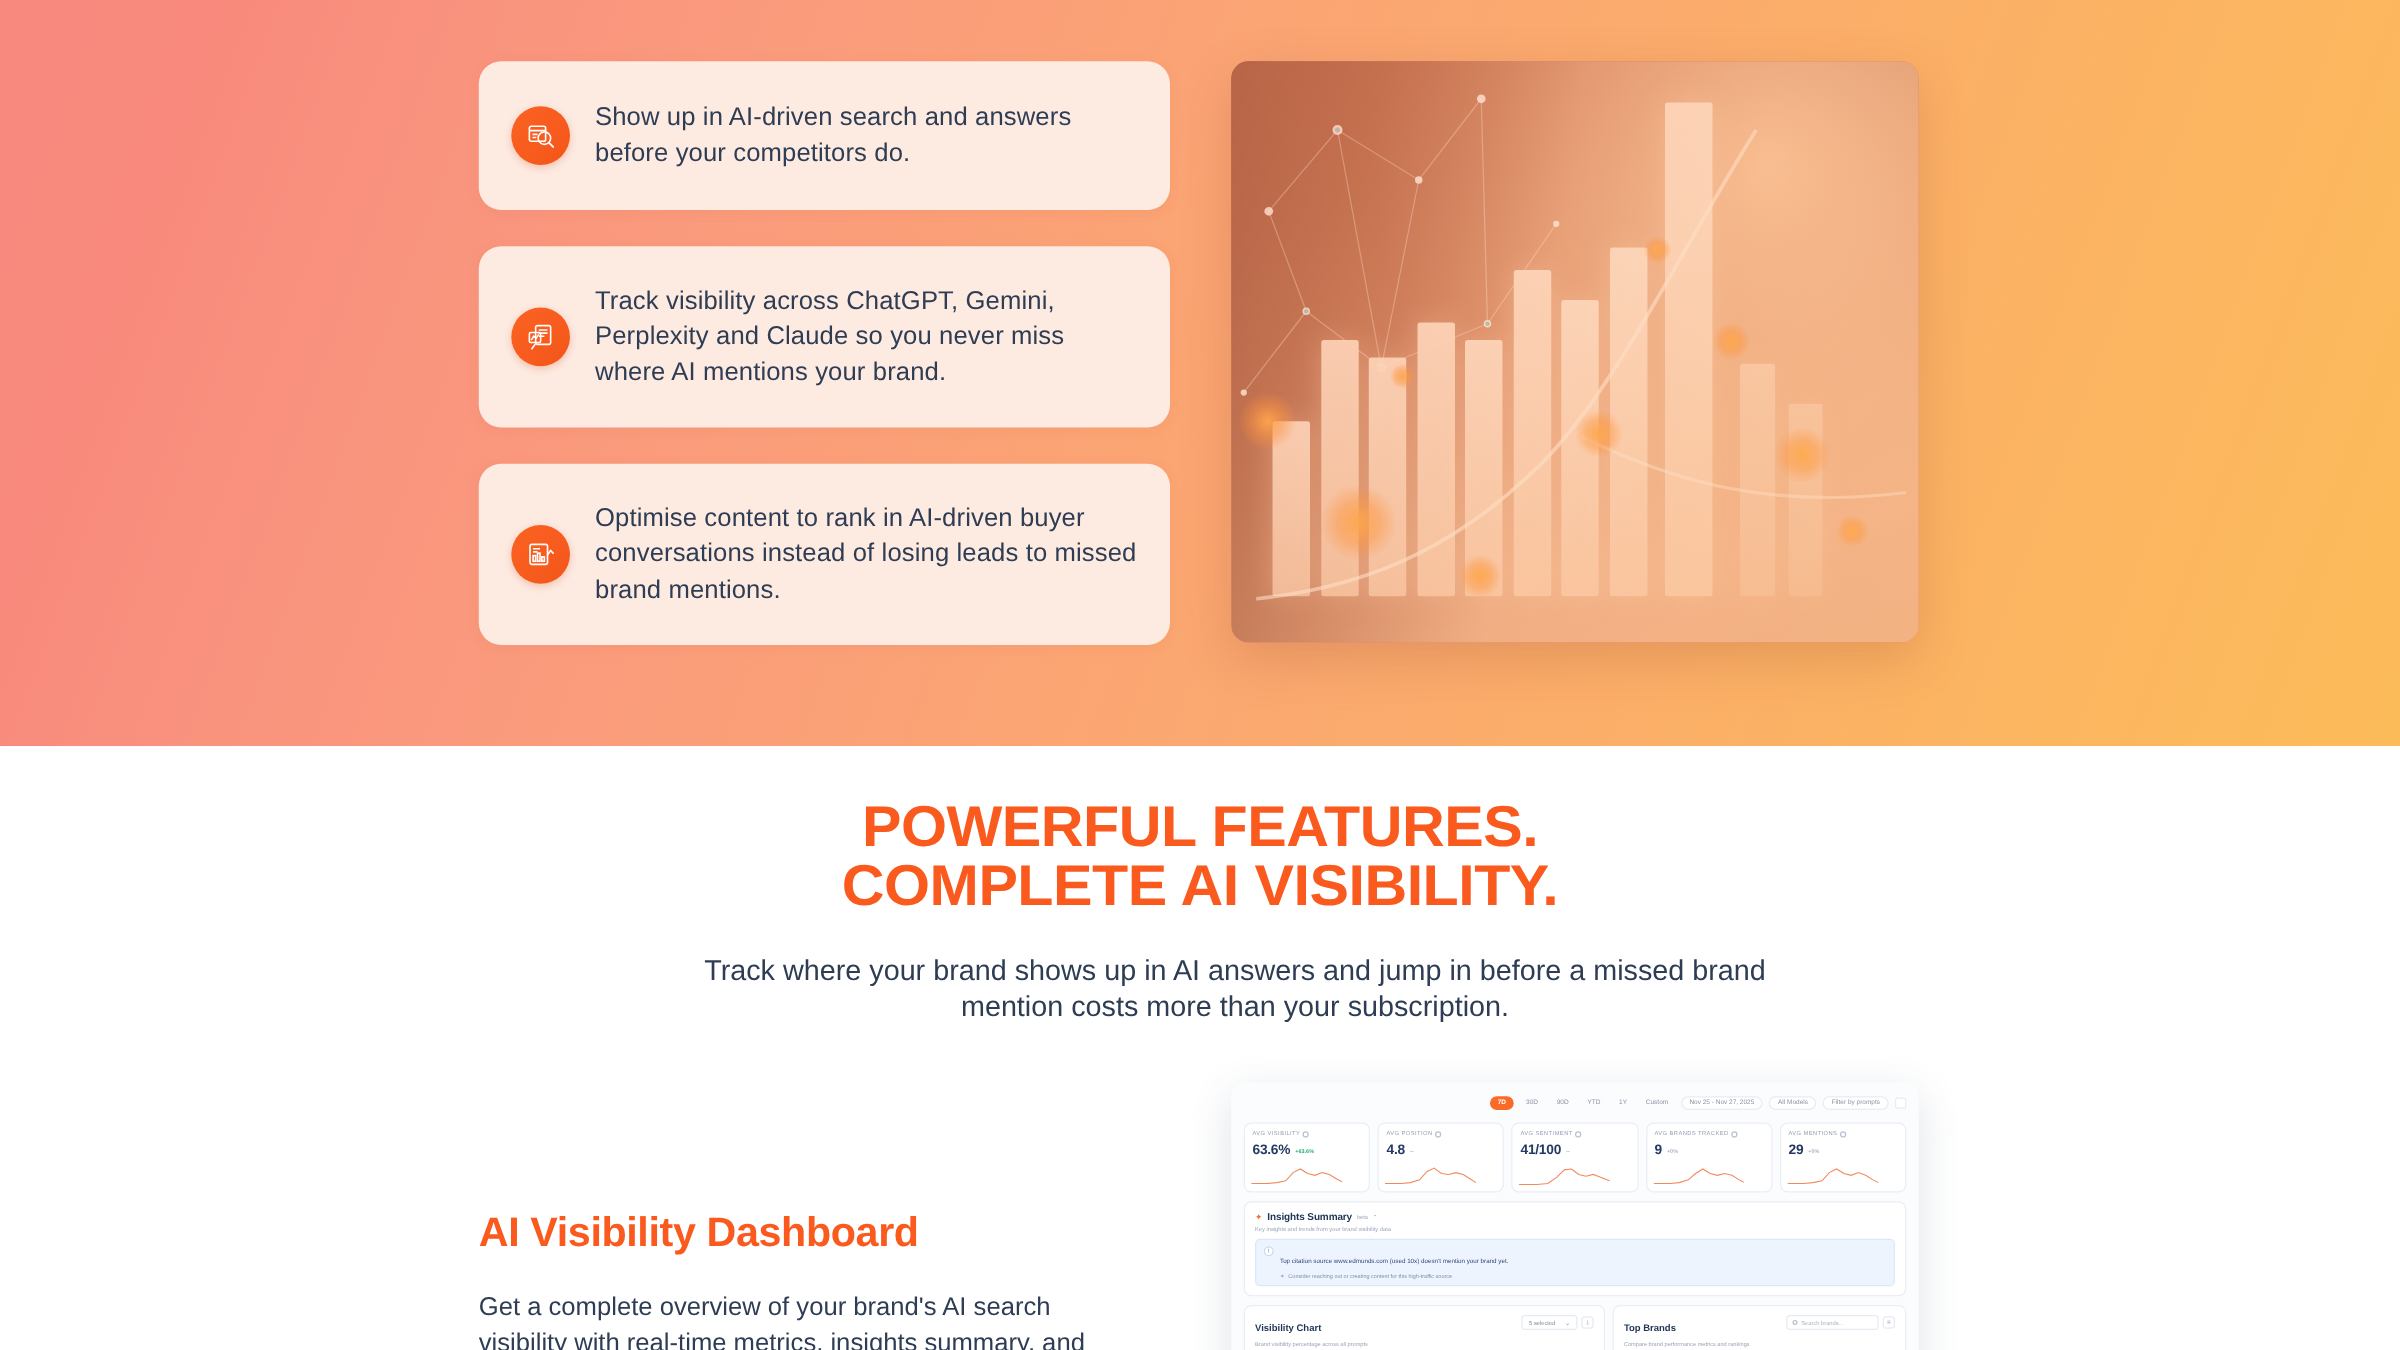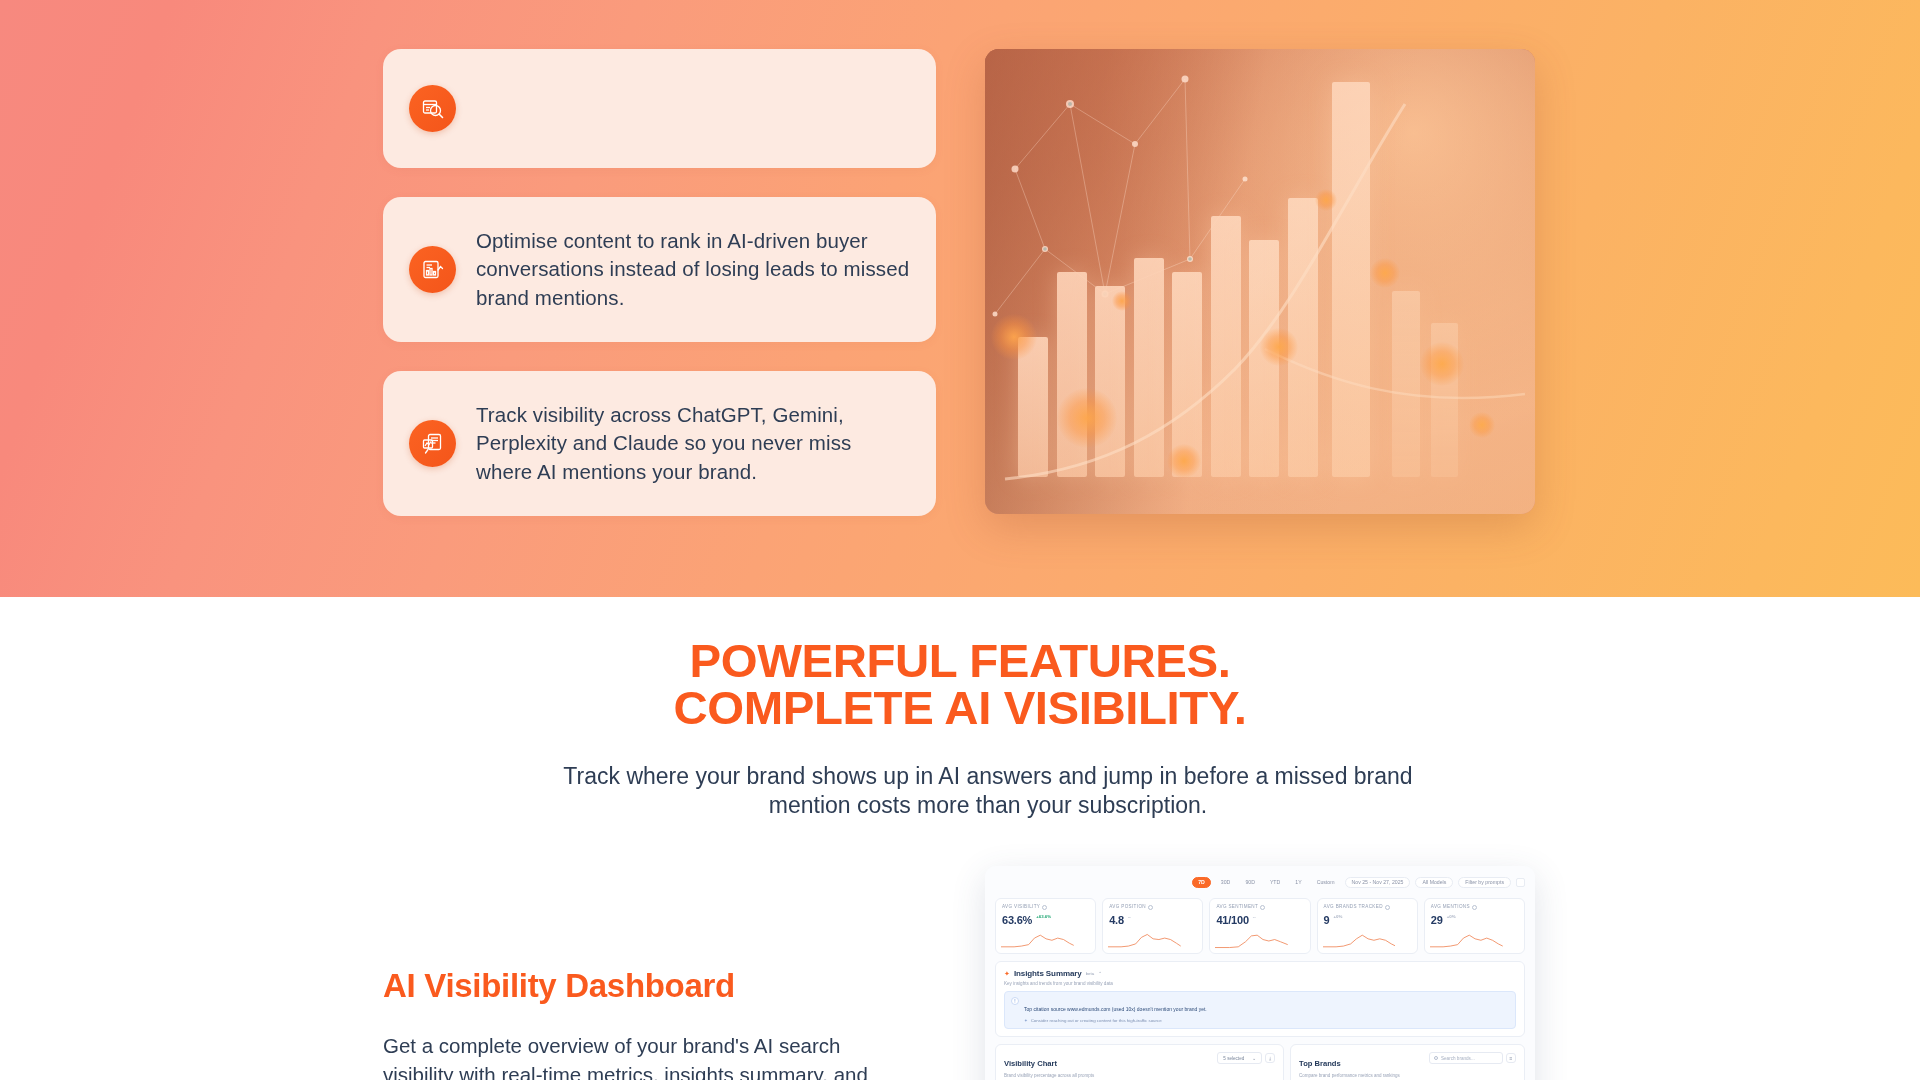--- a/index.html
+++ b/index.html
@@ -162,21 +162,21 @@
     padding: 6px 6px 4px 6px; min-height: 56px; position: relative; overflow: hidden;
   }
   .mlabel {
     font-size: 4.6px; color: #95a0b5; letter-spacing: 0.35px;
     text-transform: uppercase; display: flex; align-items: center; gap: 2px; line-height: 1;
   }
   .mlabel .qm {
     width: 5px; height: 5px; border-radius: 50%; border: 0.5px solid #b9c2d2;
     display: inline-block;
   }
-  .mrow { display: flex; align-items: flex-start; gap: 4px; margin-top: 4px; }
+  .mrow { display: flex; align-items: center; gap: 4px; margin-top: 4px; }
   .mval { font-size: 11px; font-weight: bold; color: #243a63; letter-spacing: -0.2px; }
   .mdelta { font-size: 4.4px; color: #1ea672; font-weight: bold; }
   .mdelta.flat { color: #aab3c4; }
   .spark { position: absolute; left: 5px; right: 5px; bottom: 4px; height: 16px; }
 
   .panel {
     background: #fff; border: 0.7px solid #eaeef5; border-radius: 6px;
     margin-top: 7px; padding: 7px 8px;
   }
   .panel-head { display: flex; align-items: center; gap: 4px; text-align: center; }
@@ -238,50 +238,51 @@
           <span class="fico">
             <svg width="26" height="26" viewBox="0 0 26 26" fill="none" stroke="#fff" stroke-width="1.3">
               <rect x="3.5" y="5" width="13" height="12" rx="1.5"></rect>
               <line x1="3.5" y1="8.5" x2="16.5" y2="8.5"></line>
               <line x1="6" y1="11.5" x2="10" y2="11.5"></line>
               <line x1="6" y1="14" x2="9" y2="14"></line>
               <circle cx="15.5" cy="14.5" r="5"></circle>
               <line x1="19.3" y1="18.3" x2="22.5" y2="21.5" stroke-width="1.6" stroke-linecap="round"></line>
             </svg>
           </span>
+          <span class="fcard-text">Show up in AI-driven search and answers before your competitors do.</span>
+        </div>
+
+        <div class="fcard fcard-2">
+          <span class="fico">
+            <svg width="26" height="26" viewBox="0 0 26 26" fill="none" stroke="#fff" stroke-width="1.3">
+              <rect x="8.5" y="3.5" width="12" height="15" rx="1.5"></rect>
+              <line x1="11" y1="7" x2="18" y2="7"></line>
+              <line x1="11" y1="9.5" x2="18" y2="9.5"></line>
+              <line x1="11" y1="12" x2="15.5" y2="12"></line>
+              <rect x="3.5" y="9" width="9" height="8" rx="1"></rect>
+              <polyline points="5,15 7,12 9,13.5 11,10.5"></polyline>
+              <line x1="8" y1="18.5" x2="5.5" y2="22" stroke-linecap="round"></line>
+            </svg>
+          </span>
+          <span class="fcard-text">Track visibility across ChatGPT, Gemini, Perplexity and Claude so you never miss where AI mentions your brand.</span>
         </div>
 
         <div class="fcard fcard-3">
           <span class="fico">
             <svg width="26" height="26" viewBox="0 0 26 26" fill="none" stroke="#fff" stroke-width="1.3">
               <rect x="4" y="4.5" width="14" height="16" rx="1.5"></rect>
               <line x1="6.5" y1="8" x2="12" y2="8"></line>
               <line x1="6.5" y1="10.5" x2="10" y2="10.5"></line>
               <rect x="6.5" y="13.5" width="2" height="4.5"></rect>
               <rect x="10" y="11.5" width="2" height="6.5"></rect>
               <rect x="13.5" y="14.5" width="2" height="3.5"></rect>
               <polyline points="18,13 20.5,9.5 22.5,11.5" stroke-linecap="round"></polyline>
             </svg>
           </span>
           <span class="fcard-text">Optimise content to rank in AI-driven buyer conversations instead of losing leads to missed brand mentions.</span>
-        </div>
-
-        <div class="fcard fcard-2">
-          <span class="fico">
-            <svg width="26" height="26" viewBox="0 0 26 26" fill="none" stroke="#fff" stroke-width="1.3">
-              <rect x="8.5" y="3.5" width="12" height="15" rx="1.5"></rect>
-              <line x1="11" y1="7" x2="18" y2="7"></line>
-              <line x1="11" y1="9.5" x2="18" y2="9.5"></line>
-              <line x1="11" y1="12" x2="15.5" y2="12"></line>
-              <rect x="3.5" y="9" width="9" height="8" rx="1"></rect>
-              <polyline points="5,15 7,12 9,13.5 11,10.5"></polyline>
-              <line x1="8" y1="18.5" x2="5.5" y2="22" stroke-linecap="round"></line>
-            </svg>
-          </span>
-          <span class="fcard-text">Track visibility across ChatGPT, Gemini, Perplexity and Claude so you never miss where AI mentions your brand.</span>
         </div>
 
       </div>
 
       <div class="hero-photo">
         <div class="hp-layer hp-base"></div>
         <div class="hp-layer hp-dark"></div>
 
         <svg class="hp-layer" viewBox="0 0 550 465">
           <g stroke="rgba(255,255,255,0.35)" stroke-width="1" fill="none">

